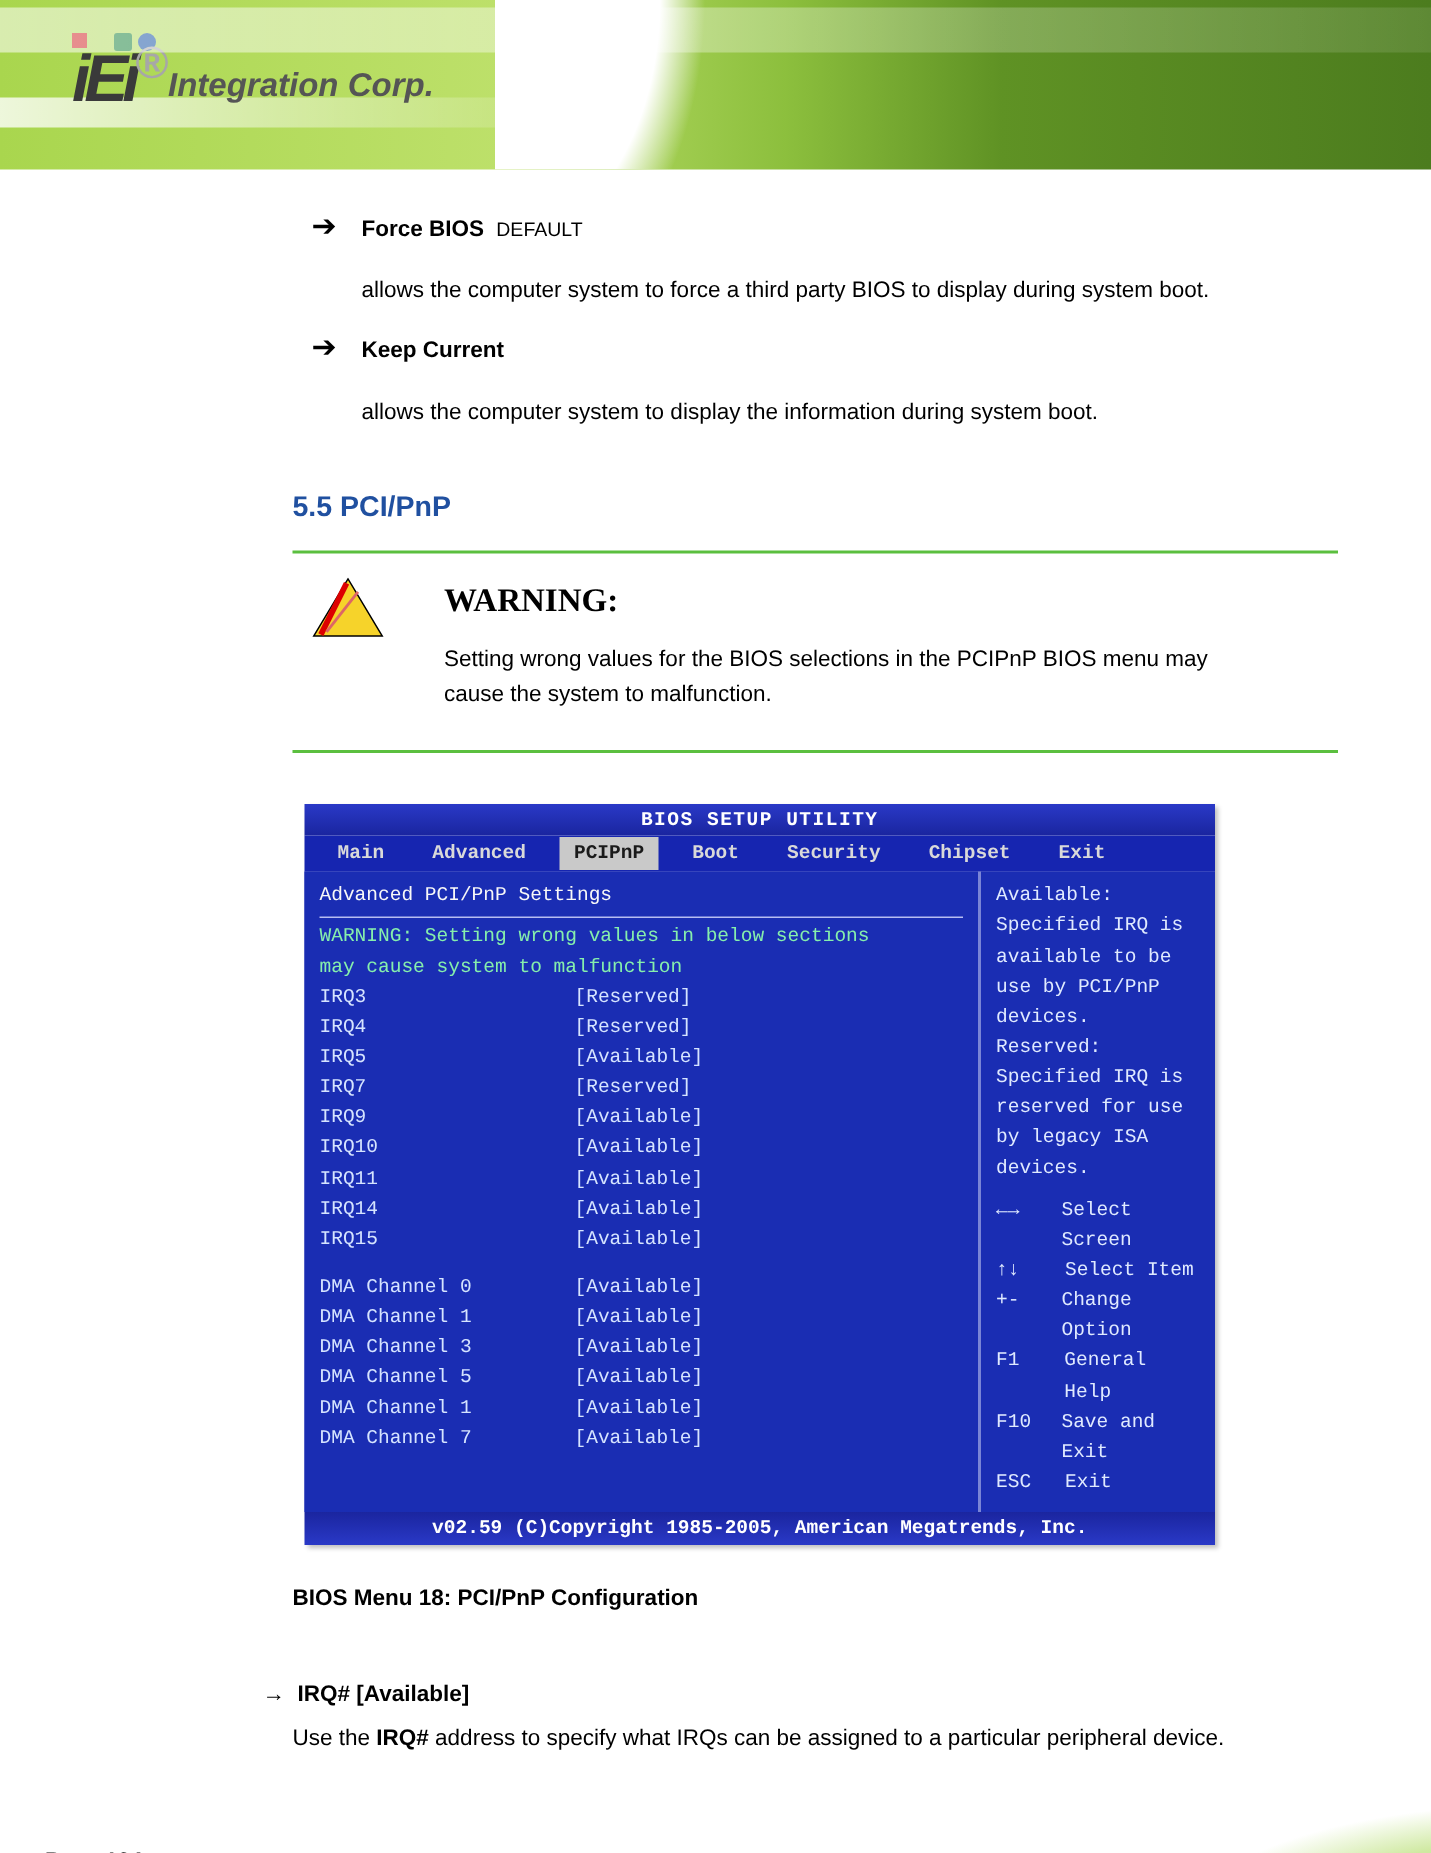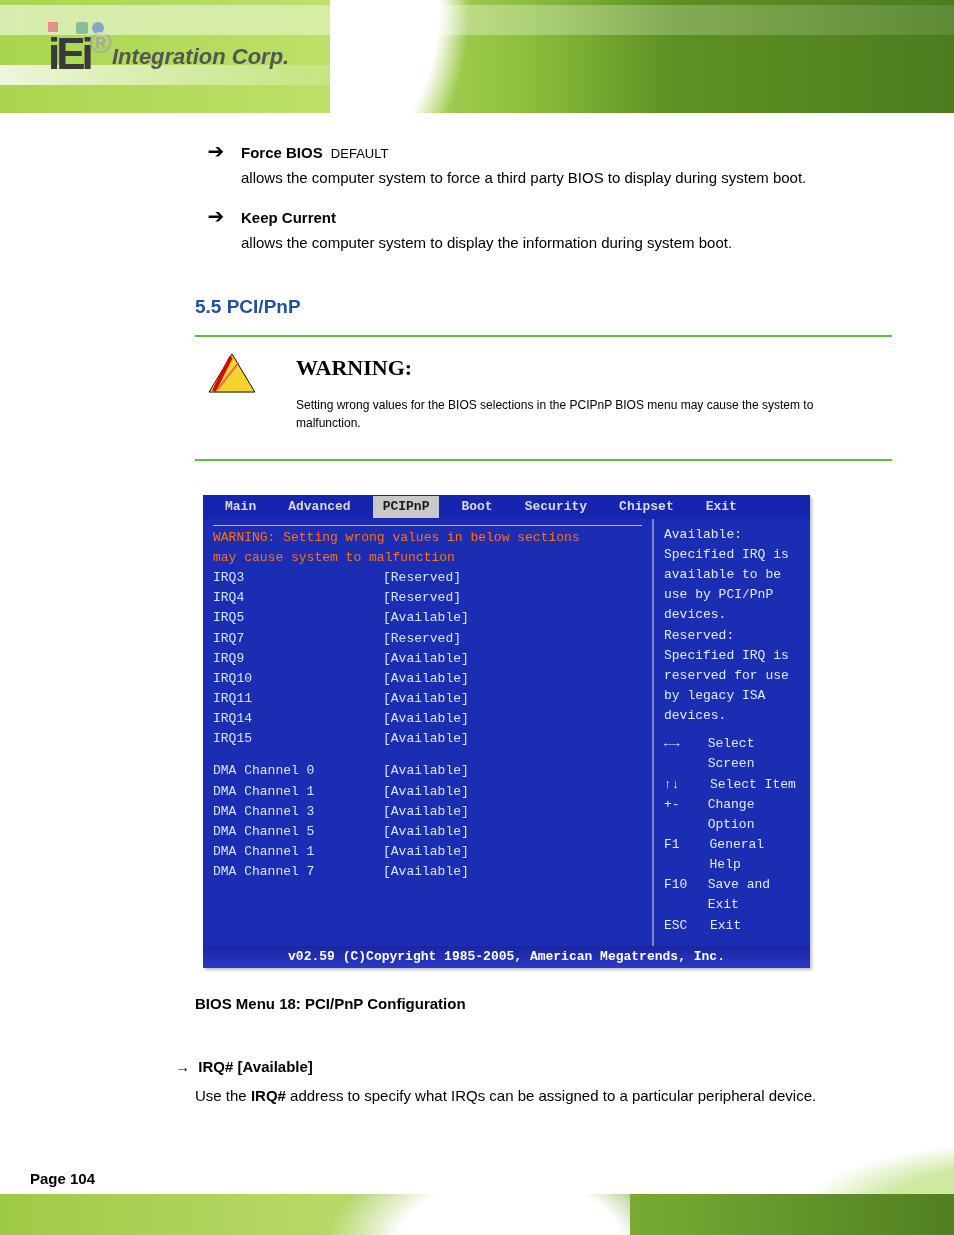--- a/index.html
+++ b/index.html
@@ -47,20 +47,21 @@
 .logo {
   position: absolute;
   left: 48px; top: 20px;
   display: flex;
   align-items: center;
   gap: 8px;
 }
 .logo-mark {
   width: 58px; height: 52px;
   position: relative;
+  font-style: italic;
 }
 .logo-mark .r { position:absolute; left:0; top:2px; width:10px; height:10px; background:#c11; }
 .logo-mark .g { position:absolute; left:28px; top:2px; width:12px; height:12px; background:#0a7a2f; border-radius:2px;}
 .logo-mark .b { position:absolute; left:44px; top:2px; width:12px; height:12px; background:#0b4aa0; border-radius:50%;}
 .logo-mark .letters {
   position:absolute; left:0; top:6px;
   font-weight: 900; font-size: 44px; letter-spacing:-4px;
   color:#3a3a3a;
   font-family: Arial Black, Arial, sans-serif;
 }
@@ -93,21 +94,21 @@
   width: 18px; flex: 0 0 18px;
   font-size: 20px;
   line-height: 20px;
   text-align: center;
 }
 .bullet-body { flex: 1; }
 .bullet-body .label {
   font-weight: 700;
 }
 .bullet-body .def { font-size: 13px; margin-left: 4px;}
-.bullet-text { margin-top: 2px;}
+.bullet-text { margin-top: 18px;}
 .h2-blue {
   color: #2050a0;
   font-weight: 700;
   font-size: 19px;
   margin: 38px 0 14px 0;
 }
 .hr-green { border: none; border-top: 2px solid #5bbf3f; margin: 0; }
 .warn-box {
   display: flex;
   gap: 39px;
@@ -120,21 +121,21 @@
   margin-top:2px;
 }
 .warn-icon svg { width:100%; height:100%; }
 .warn-right { flex:1; }
 .warn-title {
   font-weight: 700;
   font-family: 'Times New Roman', serif;
   font-size: 22px;
   margin-bottom: 10px;
 }
-.warn-text { font-size: 12px; line-height: 1.55; }
+.warn-text { font-size: 15px; line-height: 1.55; }
 
 
 .bios {
   width: 607px;
   margin: 34px 0 0 8px;
   font-family: 'Courier New', monospace;
   font-size: 13px;
   box-shadow: 2px 2px 3px rgba(0,0,0,.25);
 }
 .bios-title {
@@ -169,21 +170,21 @@
   background: #1a2db3;
   color: #e8e8e8;
   padding: 6px 10px 10px 10px;
   border-right: 2px solid #7a85d6;
 }
 .bios-left .section-title { color:#f8f8f8; margin-bottom:4px; }
 .bios-left .section-underline {
   border-top: 1px solid #b7bdf2;
   margin: 0 0 2px 0;
 }
-.bios-left .warning { color:#f97316; }
+.bios-left .warning { color:#86efac; }
 .bios-left .irq-row {
   display: flex;
   color: #d6e4ff;
   align-items: center;
 }
 .bios-left .irq-row .k { width: 170px; }
 .bios-right {
   width: 156px;
   background: #1a2db3;
   color: #e0eaff;
@@ -299,31 +300,33 @@
         </svg>
       </div>
       <div class="warn-right">
         <div class="warn-title">WARNING:</div>
         <div class="warn-text">Setting wrong values for the BIOS selections in the PCIPnP BIOS menu may cause the system to malfunction.</div>
       </div>
     </div>
     <hr class="hr-green">
 
     <div class="bios">
+      <div class="bios-title">BIOS SETUP UTILITY</div>
       <div class="bios-tabs">
         <div class="bios-tab">Main</div>
         <div class="bios-tab">Advanced</div>
         <div class="bios-tab active">PCIPnP</div>
         <div class="bios-tab">Boot</div>
         <div class="bios-tab">Security</div>
         <div class="bios-tab">Chipset</div>
         <div class="bios-tab">Exit</div>
       </div>
       <div class="bios-body">
         <div class="bios-left">
+          <div class="section-title">Advanced PCI/PnP Settings</div>
           <div class="section-underline"></div>
           <div class="warning">WARNING: Setting wrong values in below sections</div>
           <div class="warning">         may cause system to malfunction</div>
 
           <div class="irq-row">
               <span class="k">IRQ3</span>
               <span>[Reserved]</span>
             </div>
           <div class="irq-row">
               <span class="k">IRQ4</span>

